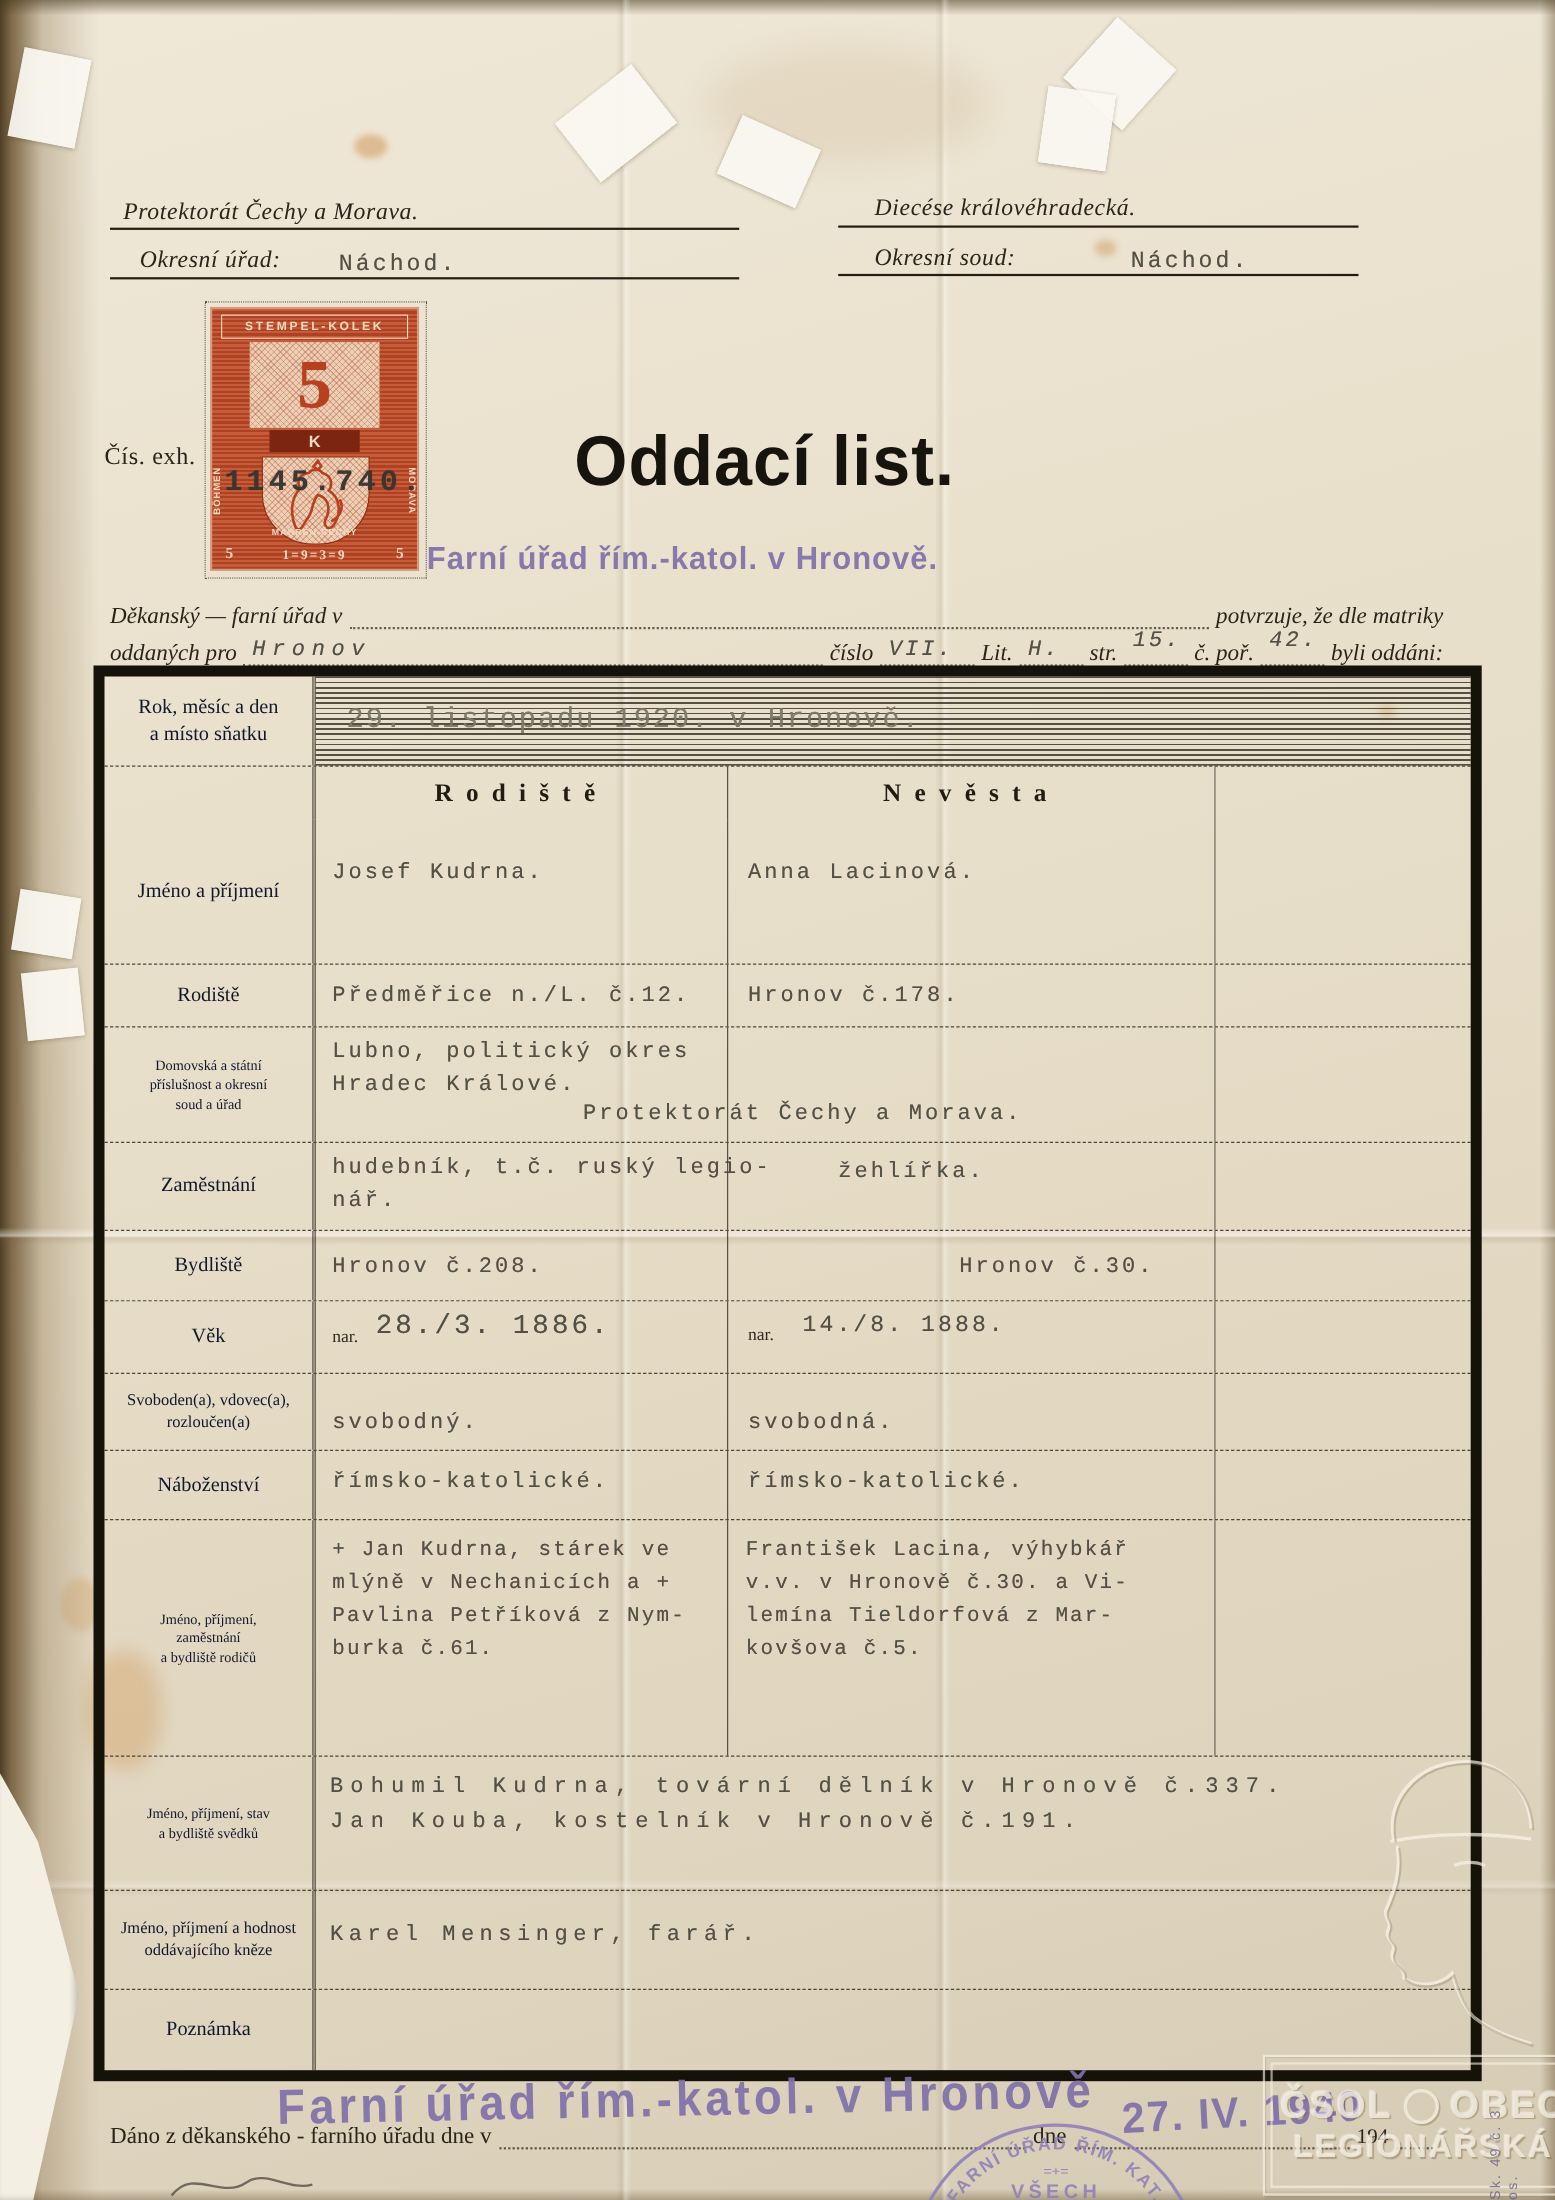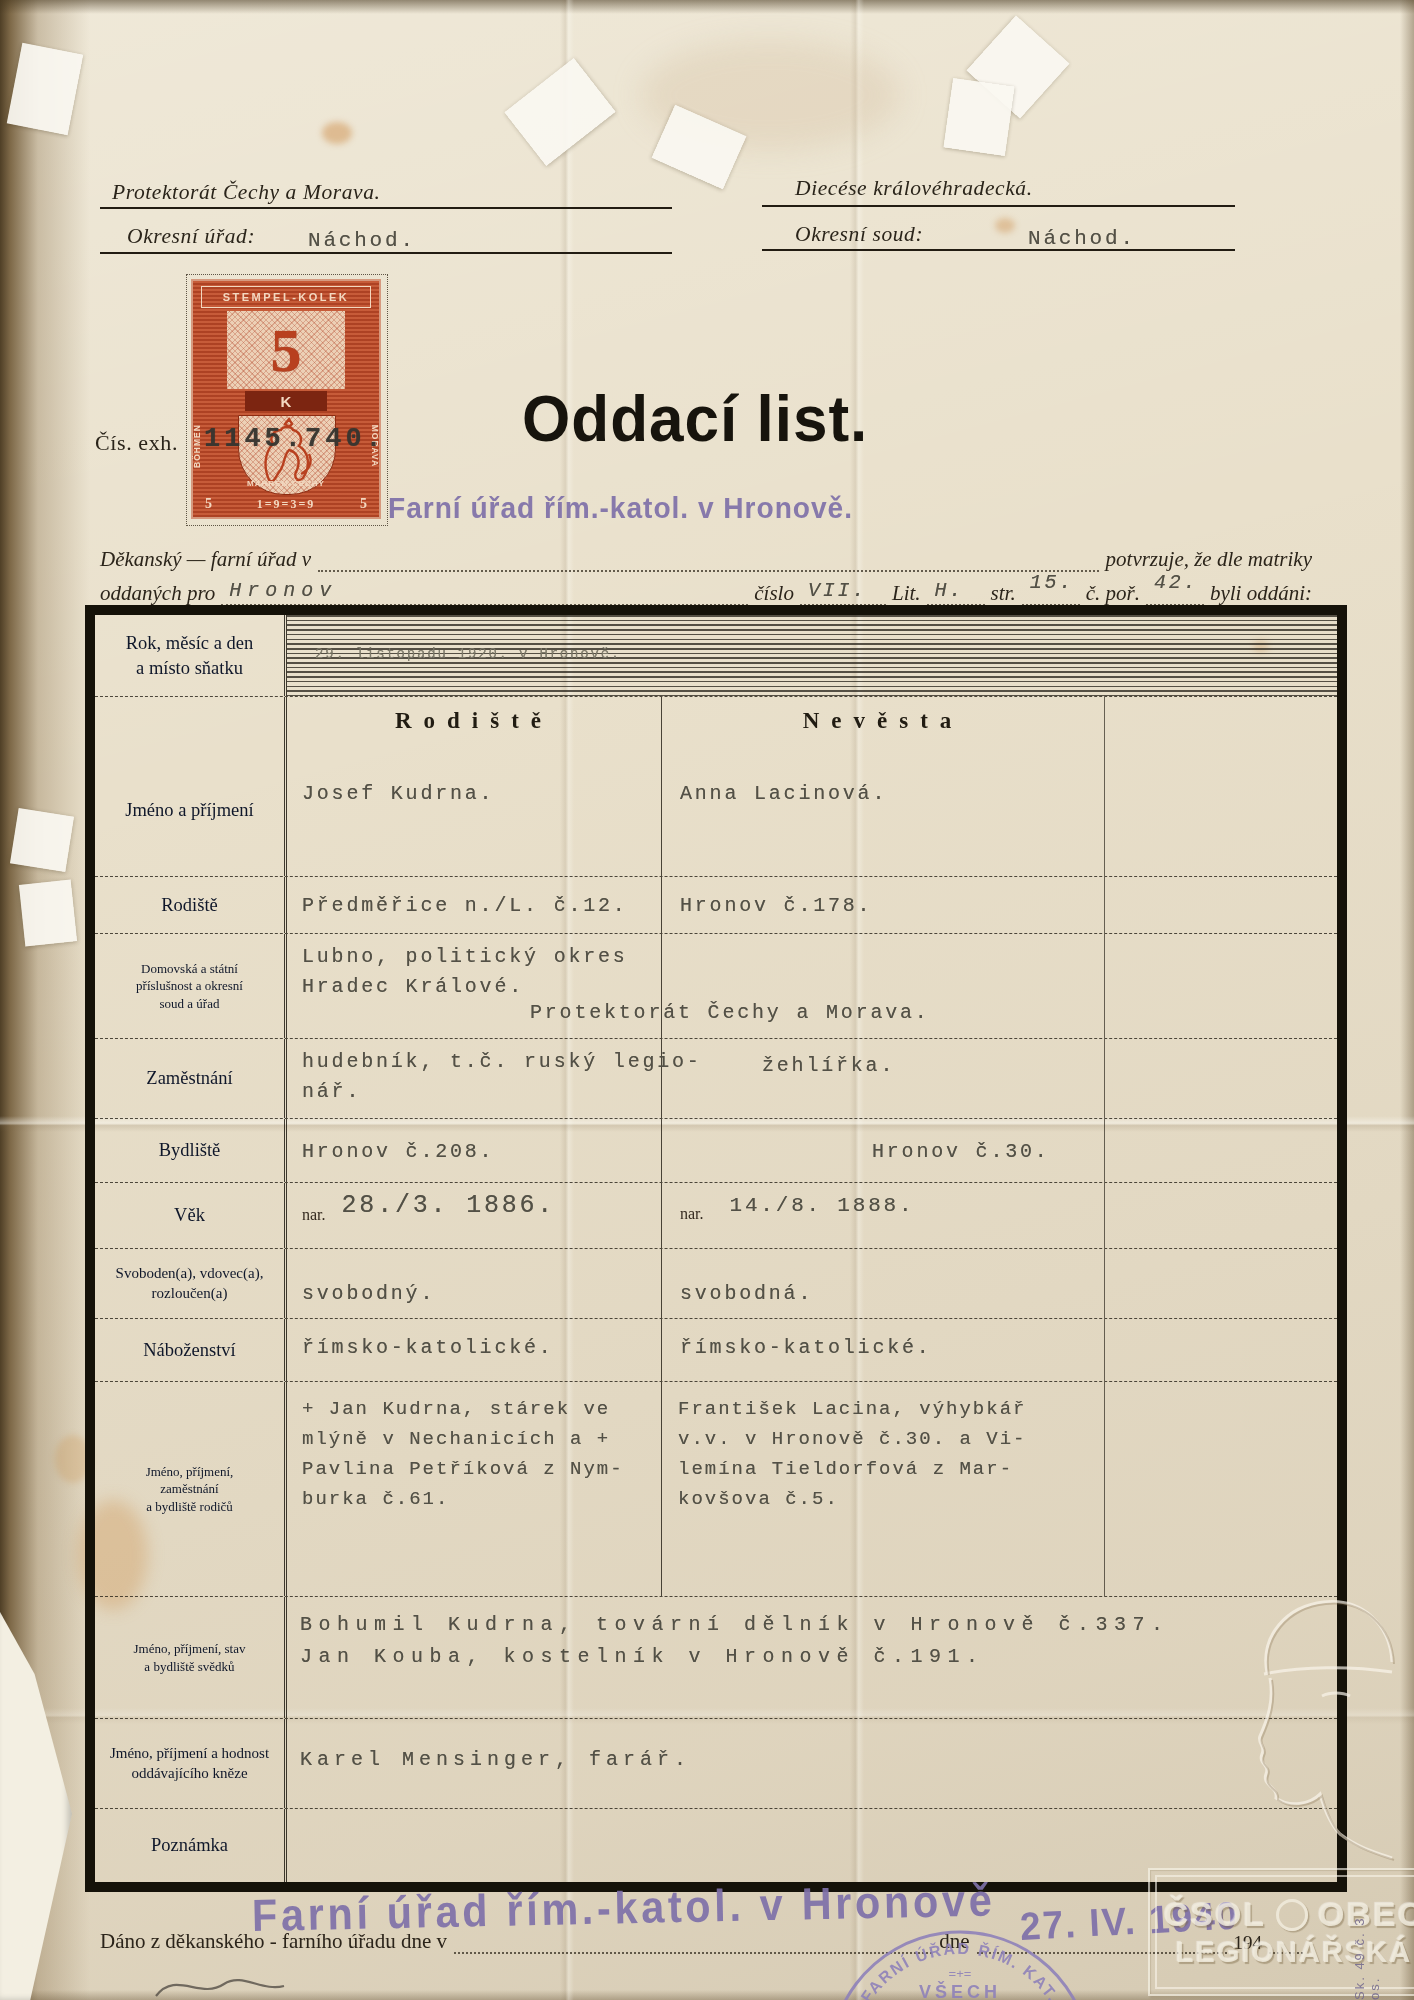--- a/index.html
+++ b/index.html
@@ -157,21 +157,21 @@
     <span class="sidetxt" style="left:-18px;top:160px;transform:rotate(-90deg)">BÖHMEN</span>
     <span class="sidetxt" style="right:-18px;top:160px;transform:rotate(90deg)">MORAVA</span>
     <span class="sidetxt" style="left:0;right:0;top:198px;text-align:center;font-size:8px">MÄHREN-ČECHY</span>
     <div class="band-bottom">
       <span>5</span>
       <span style="font-size:12px;letter-spacing:2px">1=9=3=9</span>
       <span>5</span>
     </div>
   </div>
 
-  <span class="hdr-label" style="left:95px;top:430px;font-style:normal;font-size:22px">Čís. exh.</span>
+  <span class="hdr-label" style="left:95px;top:402px;font-style:normal;font-size:22px">Čís. exh.</span>
   <span class="overprint">1145.740.</span>
 
   <div class="doc-title">Oddací list.</div>
   <div class="violet stamp-line1">Farní úřad řím.-katol. v Hronově.</div>
 
   <div class="intro-line" style="top:544px">
     <span class="ilbl">Děkanský — farní úřad v</span>
     <span class="dots grow"></span>
     <span class="ilbl">potvrzuje, že dle matriky</span>
   </div>
@@ -200,21 +200,21 @@
   </div>
 
   <div class="mtable">
 
     <div class="trow" style="height:82px">
       <div class="cl lbl">
           <span class="pre">Rok, měsíc a den
 a místo sňatku</span>
         </div>
       <div class="cl span hatch" style="position:relative">
-        <span class="typed faded" style="position:absolute;left:28px;top:24px;font-size:14px;letter-spacing:1.8px;background:rgba(233,224,203,.0)">29. listopadu 1920. v Hronově.</span>
+        <span class="typed faded" style="position:absolute;left:28px;top:24px;font-size:26px;letter-spacing:1.8px;background:rgba(233,224,203,.0)">29. listopadu 1920. v Hronově.</span>
       </div>
     </div>
 
     <div class="trow thead noline" style="height:48px">
       <div class="cl lbl"></div>
       <div class="cl groom">Rodiště</div>
       <div class="cl bride">Nevěsta</div>
       <div class="cl rest"></div>
     </div>
 

